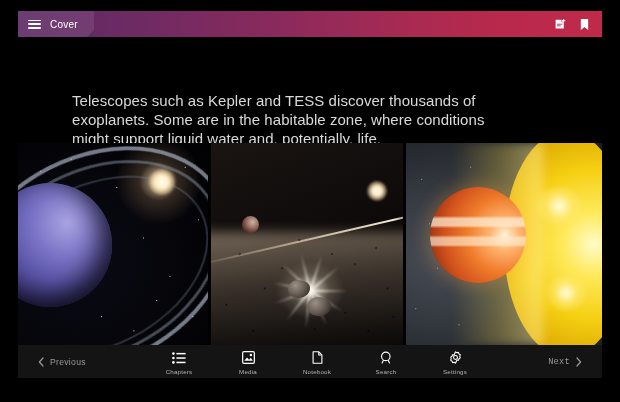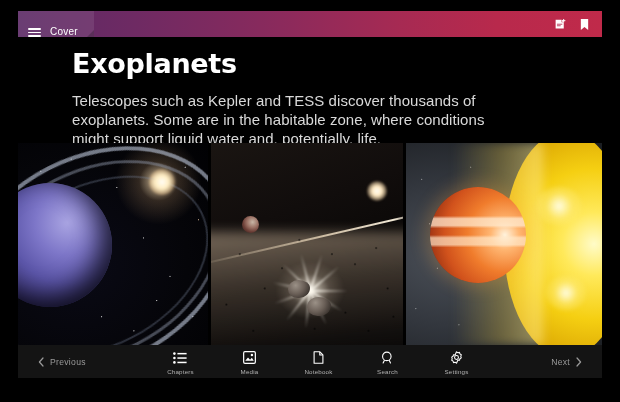--- a/index.html
+++ b/index.html
@@ -30,21 +30,21 @@
         #c02a4a 100%);
     display: flex;
     align-items: center;
     overflow: hidden;
   }
   .cover-tab {
     position: relative;
     height: 26px;
     padding: 0 16px 0 10px;
     display: flex;
-    align-items: flex-end;
+    align-items: center;
     gap: 9px;
     background: rgba(255,255,255,0.09);
     min-width: 74px;
   }
   .cover-tab::after {
     content: "";
     position: absolute;
     right: 0; bottom: 0;
     width: 0; height: 0;
     border-style: solid;
@@ -321,21 +321,21 @@
   .nav-btn {
     display: flex; align-items: center;
     gap: 6px;
     color: #9a9a9a;
     font-size: 8.6px;
     letter-spacing: .3px;
     cursor: pointer;
     padding: 0 6px;
   }
   .nav-prev { margin-left: 14px; }
-  .nav-next { margin-right: 14px; }
+  .nav-next { margin-right: 14px; font-family: Liberation Mono, monospace; }
   .tools {
     flex: 1;
     display: flex;
     justify-content: center;
     align-items: flex-start;
     gap: 27px;
     padding-top: 2px;
   }
   .tool {
     display: flex; flex-direction: column;
@@ -384,21 +384,20 @@
         </svg>
       </span>
       <span class="hicon">
         <svg width="11" height="13" viewBox="0 0 12 14">
           <path d="M2 1h8v12L6 9.6 2 13z" fill="#ffffff"></path>
         </svg>
       </span>
     </div>
   </div>
 
-  <h1 class="title">Exoplanets</h1>
   <p class="intro">Telescopes such as Kepler and TESS discover thousands of exoplanets. Some are in the habitable zone, where conditions might support liquid water and, potentially, life.</p>
 
   <div class="strip">
 
     <div class="panel p1">
       <div class="sky"></div>
       <div class="stars"></div>
       <div class="ring r3"></div>
       <div class="ring r2"></div>
       <div class="ring"></div>

